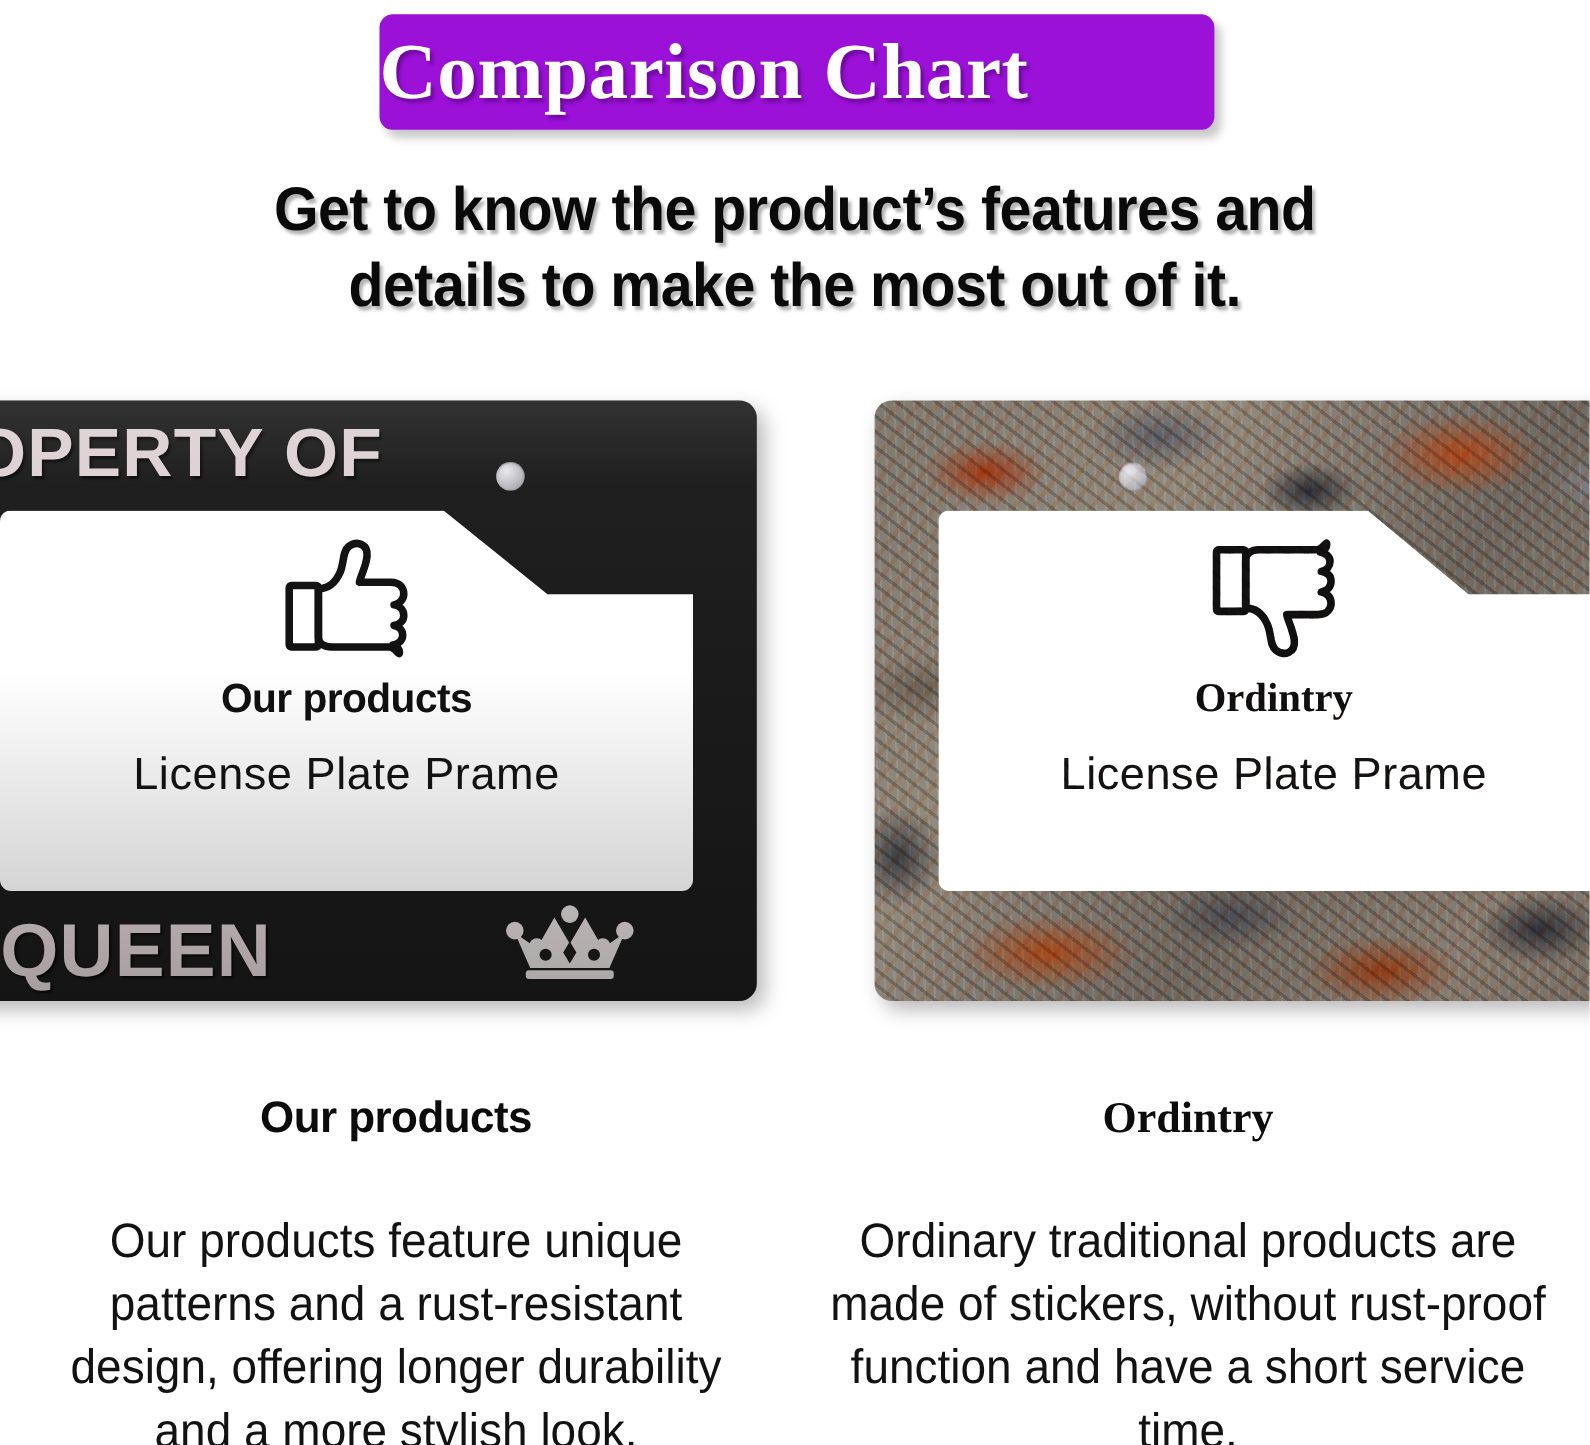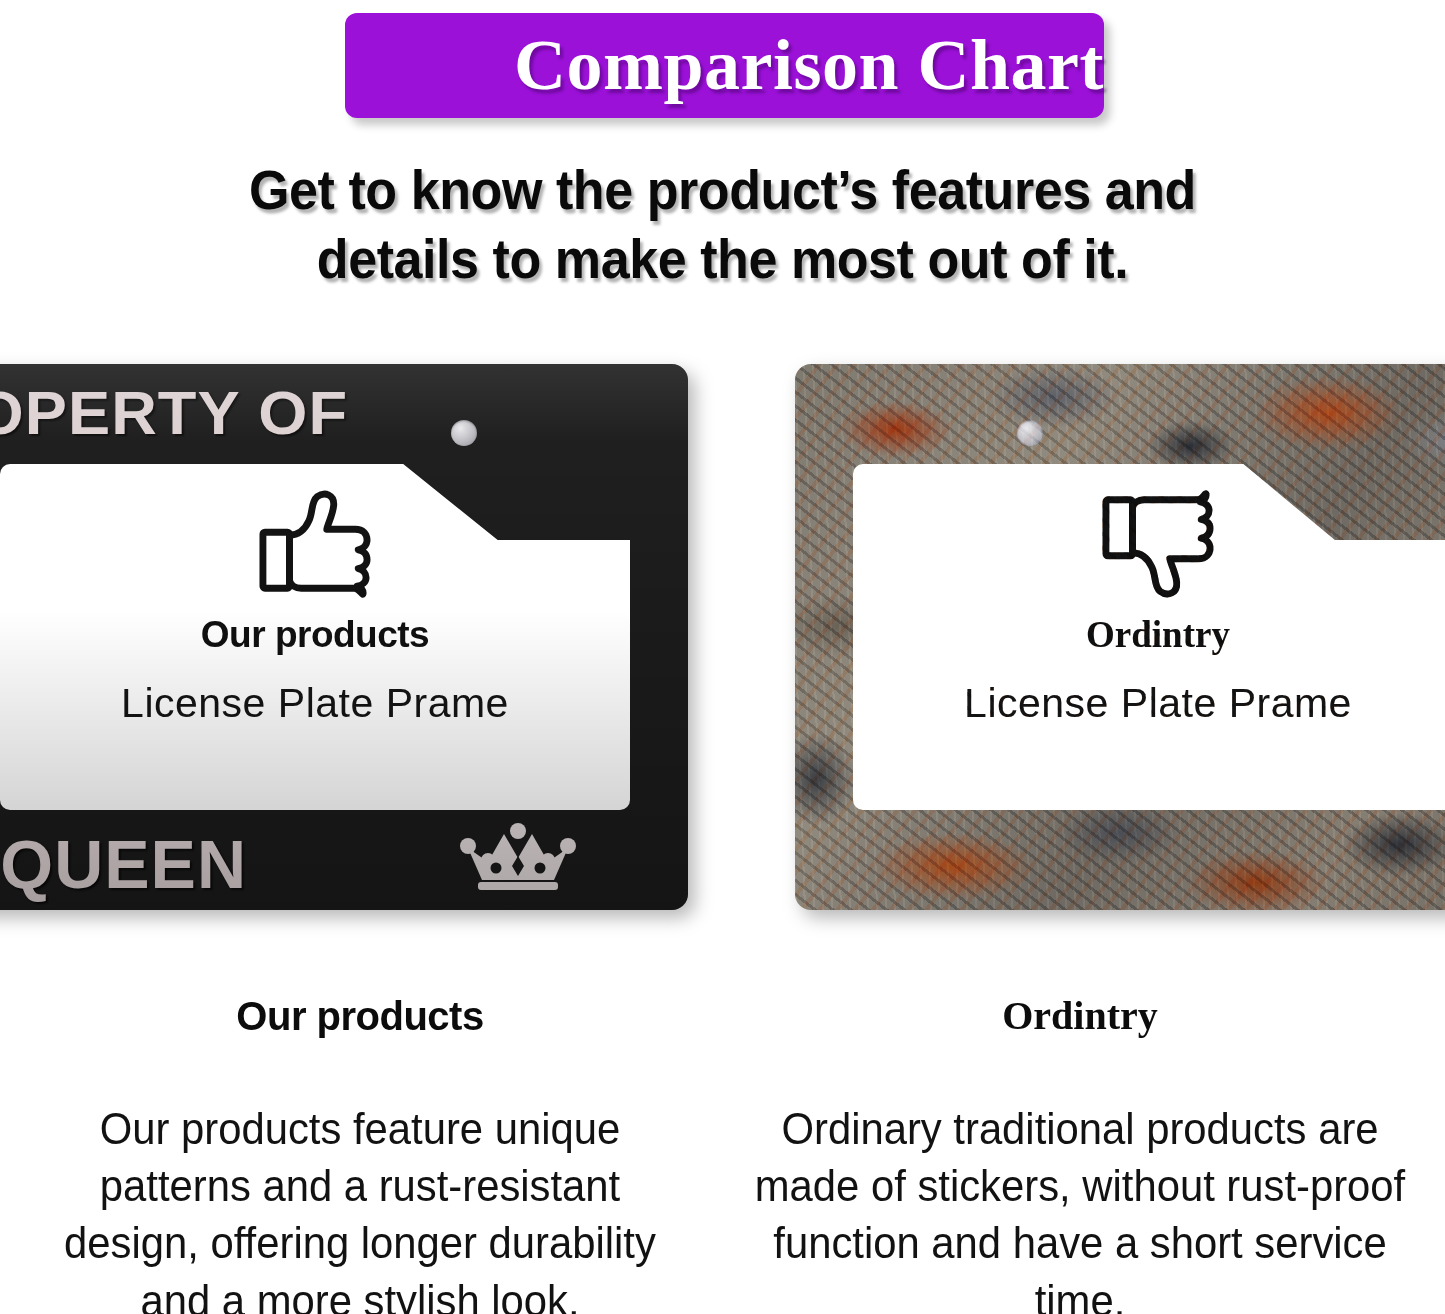--- a/index.html
+++ b/index.html
@@ -20,21 +20,21 @@
     position: absolute;
     left: 345px;
     top: 13px;
     width: 759px;
     height: 105px;
     background: #9B11D8;
     border-radius: 12px;
     box-shadow: 6px 7px 9px rgba(0,0,0,0.22);
     display: flex;
     align-items: center;
-    justify-content: flex-end;
+    justify-content: flex-start;
   }
   #title-banner .title-text {
     font-family: "Liberation Serif", serif;
     font-weight: bold;
     font-size: 72px;
     color: #ffffff;
     letter-spacing: 0.5px;
     text-shadow: 3px 4px 3px rgba(60,0,90,0.45);
     white-space: nowrap;
   }

